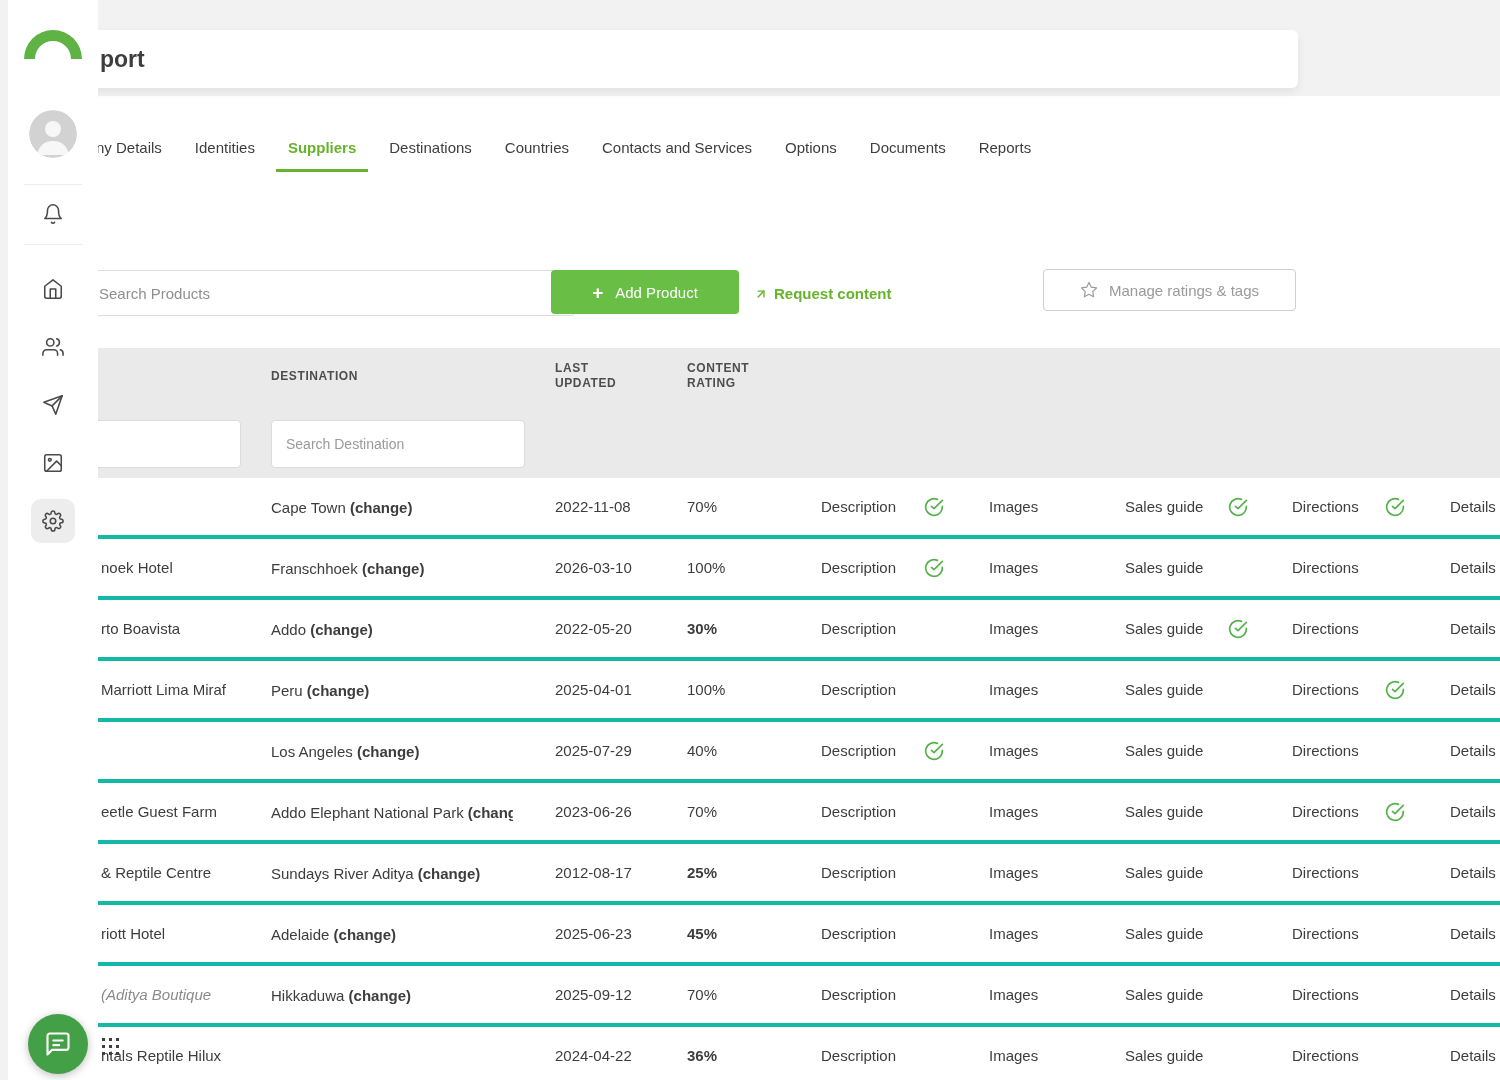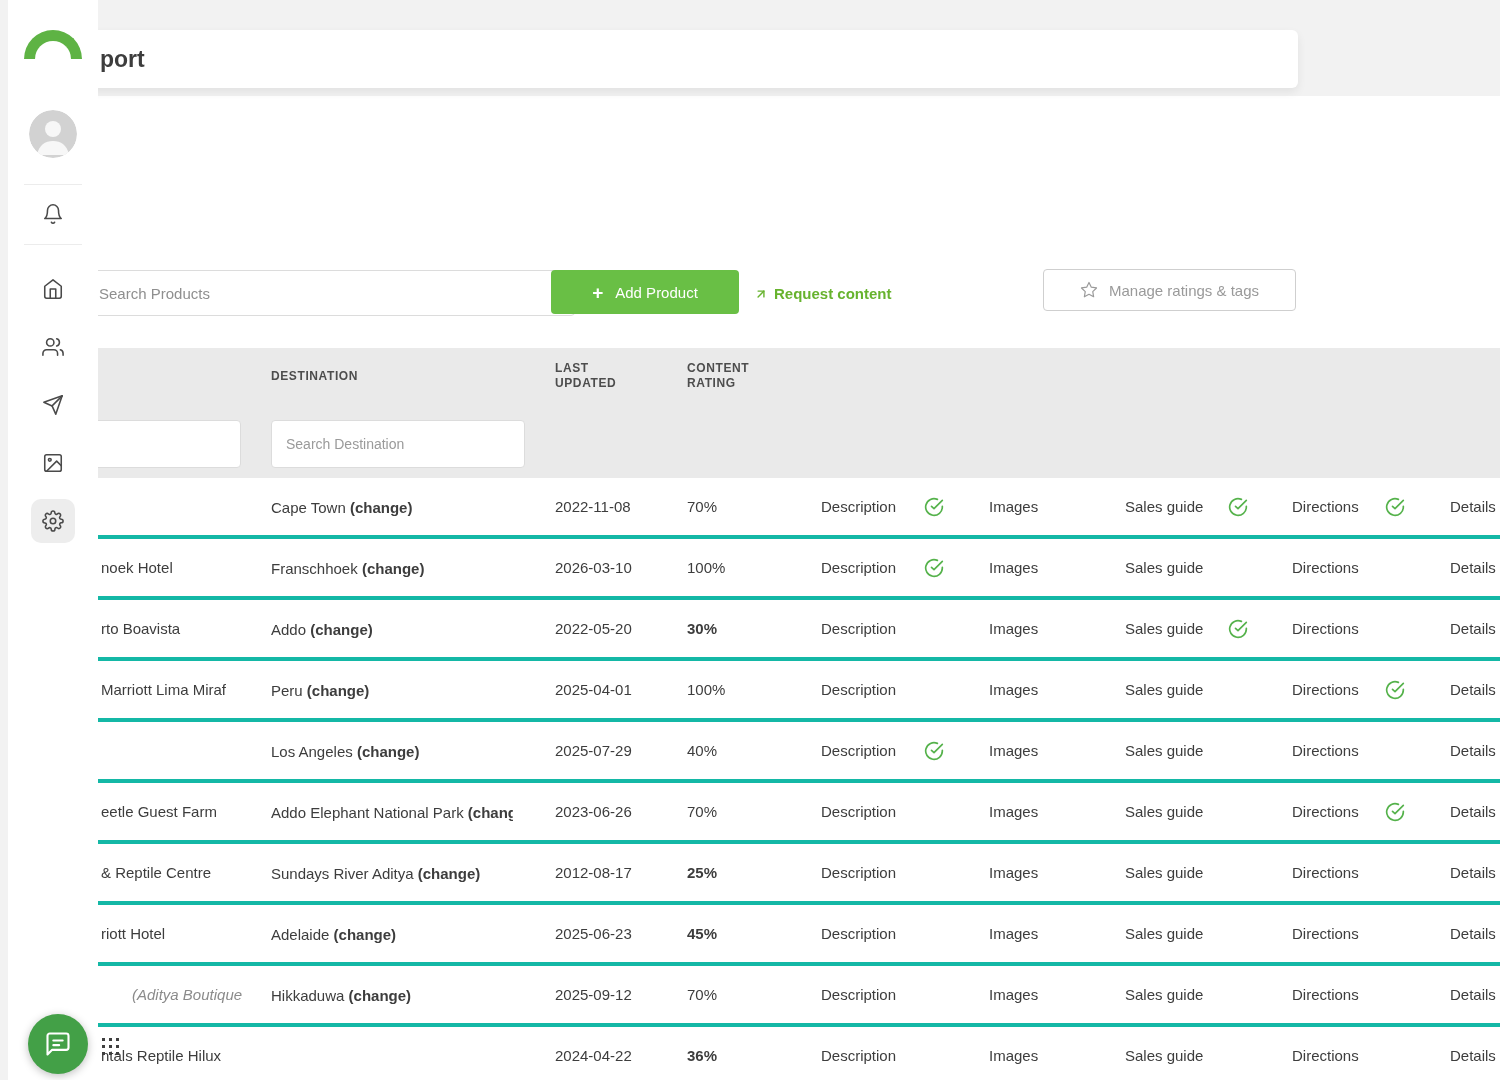--- a/index.html
+++ b/index.html
@@ -51,21 +51,21 @@
   .filter-input::placeholder { color:#9a9a9a; }
   .filter-name { left:40px; width:163px; }
   .filter-destination { left:263px; width:224px; }
 
   
   .rows { position:absolute; left:0; top:478px; right:0; }
   .row { display:grid; grid-template-columns:263px 284px 132px 134px 103px 65px 136px 103px 64px 93px 65px auto;
     align-items:center; height:57px; border-bottom:4px solid #14b8a6; font-size:15px; color:#3d3d3d; background:#fff; }
   .cell { white-space:nowrap; }
   .cell-name { padding-left:93px; overflow:hidden; }
-  .cell-name.italic { font-style:italic; color:#8b8b8b;margin-left:31px; }
+  .cell-name.italic { font-style:italic; color:#8b8b8b; }
   .dest-clip { display:inline-block; width:242px; overflow:hidden; white-space:nowrap; vertical-align:middle; }
   .change { font-weight:bold; }
   .rating.bold { font-weight:bold; }
   .link { cursor:pointer; }
   .checkcell svg { color:var(--check-green); display:block; }
 
   
   .sidebar { position:absolute; left:0; top:0; width:90px; height:1080px; background:#fff; z-index:20; }
   .logo { position:absolute; left:16px; top:30px; width:58px; height:29px;
     border:11px solid #5eb344; border-bottom:none; border-top-left-radius:58px; border-top-right-radius:58px;
@@ -89,20 +89,31 @@
 <body style="--accent: #67b32e; --btn-green: #69bf45; --check-green: #55b24b; --chat-green: #43a047;">
 
 <div class="page">
 
   <div class="content-panel"></div>
 
   <div class="header-card">
     <div class="page-title">port</div>
   </div>
 
+  <div class="tabs">
+      <div class="tab">ny Details</div>
+      <div class="tab">Identities</div>
+      <div class="tab active">Suppliers</div>
+      <div class="tab">Destinations</div>
+      <div class="tab">Countries</div>
+      <div class="tab">Contacts and Services</div>
+      <div class="tab">Options</div>
+      <div class="tab">Documents</div>
+      <div class="tab">Reports</div>
+    </div>
 
   <input class="search-products" placeholder="Search Products" style="">
 
   <button class="add-product">
     <span class="plus">+</span>
     <span>Add Product</span>
   </button>
 
   <div class="request-content">
     <svg width="14" height="14" viewBox="0 0 24 24" fill="none" stroke="currentColor" stroke-width="2.4" stroke-linecap="round" stroke-linejoin="round">

